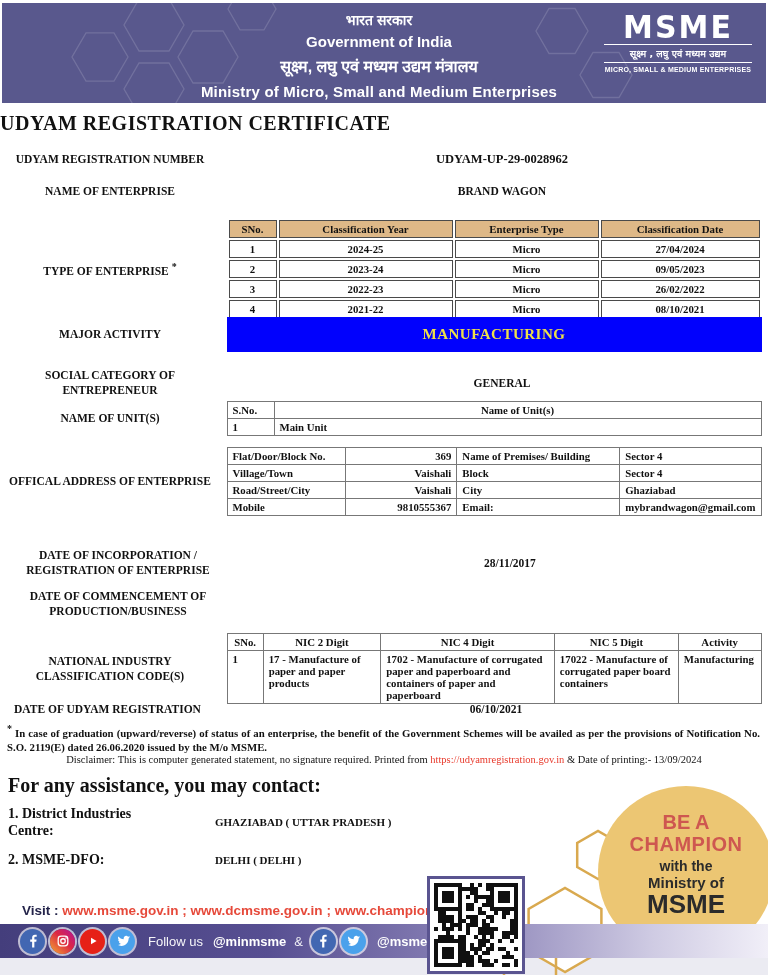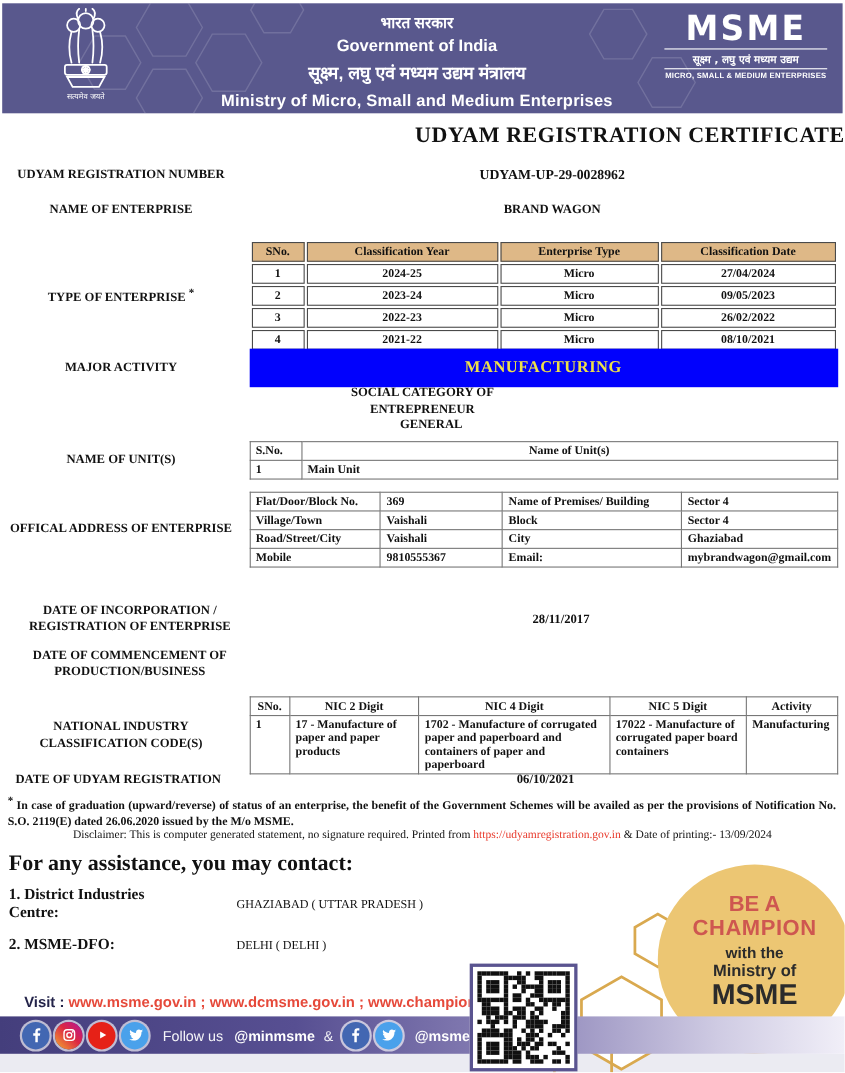--- a/index.html
+++ b/index.html
@@ -20,57 +20,57 @@
   .hc3{font-size:16px;margin-top:5px;}
   .hc4{font-size:15px;margin-top:6px;letter-spacing:.2px;}
   .msme-logo{position:absolute;right:14px;top:10px;width:148px;text-align:center;color:#fff;}
   .msme-word{font-family:"DejaVu Sans",sans-serif;font-weight:bold;font-size:30px;line-height:28px;
              letter-spacing:2px;transform:scaleY(1.05);}
   .msme-hindi{font-size:9.5px;font-weight:bold;border-top:1.5px solid #fff;border-bottom:1px solid #fff;
               padding:2px 0;margin-top:3px;font-family:"DejaVu Sans",sans-serif;}
   .msme-eng{font-size:7px;font-family:"Liberation Sans",sans-serif;font-weight:bold;margin-top:3px;letter-spacing:.2px;}
 
   
-  .title{position:absolute;top:112px;left:0;width:100%;text-align:right;
+  .title{position:absolute;top:112px;left:0;width:100%;text-align:left;
          font-size:20px;font-weight:bold;letter-spacing:.5px;}
   .row{position:absolute;left:0;width:768px;display:flex;align-items:center;}
   .lbl{width:220px;text-align:center;font-weight:bold;font-size:11.5px;line-height:1.3;}
   .val{flex:1;text-align:center;font-weight:bold;font-size:11.5px;}
   .val.pad{padding-left:16px;padding-right:0;}
   sup.star{font-size:10px;}
 
   table{border-collapse:collapse;margin:0 auto;font-size:10.8px;font-weight:bold;}
   
   .ent-table{border-collapse:separate;border-spacing:2px;background:#fff;width:535px;}
   .ent-table th,.ent-table td{border:1px solid #4a4a4a;text-align:center;padding:1px 2px;height:14px;}
   .ent-table th{background:#DEB887;}
   
   .plain{width:535px;border:1.5px solid #666;}
   .plain th,.plain td{border:1px solid #777;padding:2px 5px;text-align:left;}
   .units-table th{text-align:center;}
   .units-table th.sno{text-align:left;width:36px;}
   .addr-table td:nth-child(1){width:108px;}
-  .addr-table td:nth-child(2){width:100px;}
+  .addr-table td:nth-child(2){width:100px;text-align:right;}
   .addr-table td:nth-child(3){width:152px;}
   .nic-table th{text-align:center;}
   .nic-table td{vertical-align:top;}
   .nic-c0{width:26px;} .nic-c1{width:118px;} .nic-c2{width:188px;} .nic-c3{width:126px;} .nic-c4{width:72px;}
 
   .banner{width:535px;margin:0 auto;height:35px;line-height:35px;background:#0101FD;
           color:#EDE04A;font-size:15px;font-weight:bold;text-align:center;letter-spacing:.5px;}
 
   .footnote{position:absolute;top:722px;left:7px;right:8px;text-align:justify;
             font-weight:bold;font-size:10.8px;line-height:1.35;}
   .disclaimer{position:absolute;top:754px;left:0;width:100%;text-align:center;font-size:10.5px;}
   .disclaimer a{color:#E8392B;text-decoration:none;}
 
   .assist-h{position:absolute;top:774px;left:8px;font-size:20px;font-weight:bold;}
   .c-row{position:absolute;left:8px;right:0;display:flex;align-items:center;}
   .c-lbl{width:172px;font-size:14px;font-weight:bold;line-height:1.25;}
-  .c-val{margin-left:35px;font-size:11px;font-weight:normal;}
+  .c-val{margin-left:35px;font-size:11px;font-weight:bold;}
 
   
   .visit{position:absolute;top:903px;left:22px;font-family:"Liberation Sans",sans-serif;
          font-weight:bold;font-size:13.5px;color:#24244A;z-index:2;}
   .visit a{color:#E6493A;text-decoration:none;}
   .visit .sep{color:#E6493A;}
   .bar{position:absolute;top:924px;left:0;width:768px;height:34px;z-index:2;
        background:linear-gradient(90deg,#443E7C 0%,#574F92 35%,#8C84B8 62%,#CFCBE3 85%,#F1EFF8 100%);
        display:flex;align-items:center;padding-left:20px;box-sizing:border-box;
        font-family:"Liberation Sans",sans-serif;color:#fff;font-size:13px;}
@@ -111,42 +111,20 @@
     <svg class="hdr-hex">
       <polygon class="hx" points="182.0,22.0 167.0,48.0 137.0,48.0 122.0,22.0 137.0,-4.0 167.0,-4.0"></polygon>
       <polygon class="hx" points="236.0,54.0 221.0,80.0 191.0,80.0 176.0,54.0 191.0,28.0 221.0,28.0"></polygon>
       <polygon class="hx" points="182.0,86.0 167.0,112.0 137.0,112.0 122.0,86.0 137.0,60.0 167.0,60.0"></polygon>
       <polygon class="hx" points="126.0,54.0 112.0,78.2 84.0,78.2 70.0,54.0 84.0,29.8 112.0,29.8"></polygon>
       <polygon class="hx" points="586.0,28.0 573.0,50.5 547.0,50.5 534.0,28.0 547.0,5.5 573.0,5.5"></polygon>
       <polygon class="hx" points="630.0,72.0 617.0,94.5 591.0,94.5 578.0,72.0 591.0,49.5 617.0,49.5"></polygon>
       <polygon class="hx" points="274.0,6.0 262.0,26.8 238.0,26.8 226.0,6.0 238.0,-14.8 262.0,-14.8"></polygon>
     </svg>
 
-    <div class="emblem">
-      <svg width="66" height="78" viewBox="0 0 66 78">
-        <g stroke="#fff" fill="none" stroke-width="1.6" stroke-linecap="round">
-
-          <circle cx="22" cy="16" r="6"></circle>
-          <circle cx="44" cy="16" r="6"></circle>
-
-          <circle cx="33" cy="12" r="7"></circle>
-          <path d="M26,10 q-3,-6 1,-9 M40,10 q3,-6 -1,-9 M33,3 v-2"></path>
-
-          <path d="M20,22 q-4,14 0,28 M46,22 q4,14 0,28"></path>
-          <path d="M27,20 q-2,15 0,30 M39,20 q2,15 0,30"></path>
-
-          <rect x="14" y="52" width="38" height="9" rx="2"></rect>
-          <circle cx="33" cy="56.5" r="3.6"></circle>
-          <path d="M33,52.9 v7.2 M29.4,56.5 h7.2 M30.5,54 l5,5 M35.5,54 l-5,5"></path>
-
-          <path d="M16,63 h34 l-5,9 h-24 z"></path>
-        </g>
-      </svg>
-      <div class="emblem-motto">सत्यमेव जयते</div>
-    </div>
 
     <div class="hdr-center">
       <div class="hc1">भारत सरकार</div>
       <div class="hc2">Government of India</div>
       <div class="hc3">सूक्ष्म, लघु एवं मध्यम उद्यम मंत्रालय</div>
       <div class="hc4">Ministry of Micro, Small and Medium Enterprises</div>
     </div>
 
     <div class="msme-logo">
       <div class="msme-word">MSME</div>
@@ -211,21 +189,21 @@
     </div>
   </div>
 
   <div class="row" style="top:317px;">
     <div class="lbl">MAJOR ACTIVITY</div>
     <div class="val">
       <div class="banner">MANUFACTURING</div>
     </div>
   </div>
 
-  <div class="row" style="top:350px;height:34px;flex-direction:column;">
+  <div class="row" style="top:366px;height:34px;">
     <div class="lbl">SOCIAL CATEGORY OF ENTREPRENEUR</div>
     <div class="val pad">GENERAL</div>
   </div>
 
   <div class="row" style="top:401px;">
     <div class="lbl">NAME OF UNIT(S)</div>
     <div class="val">
       <table class="plain units-table">
         <thead>
           <tr>

